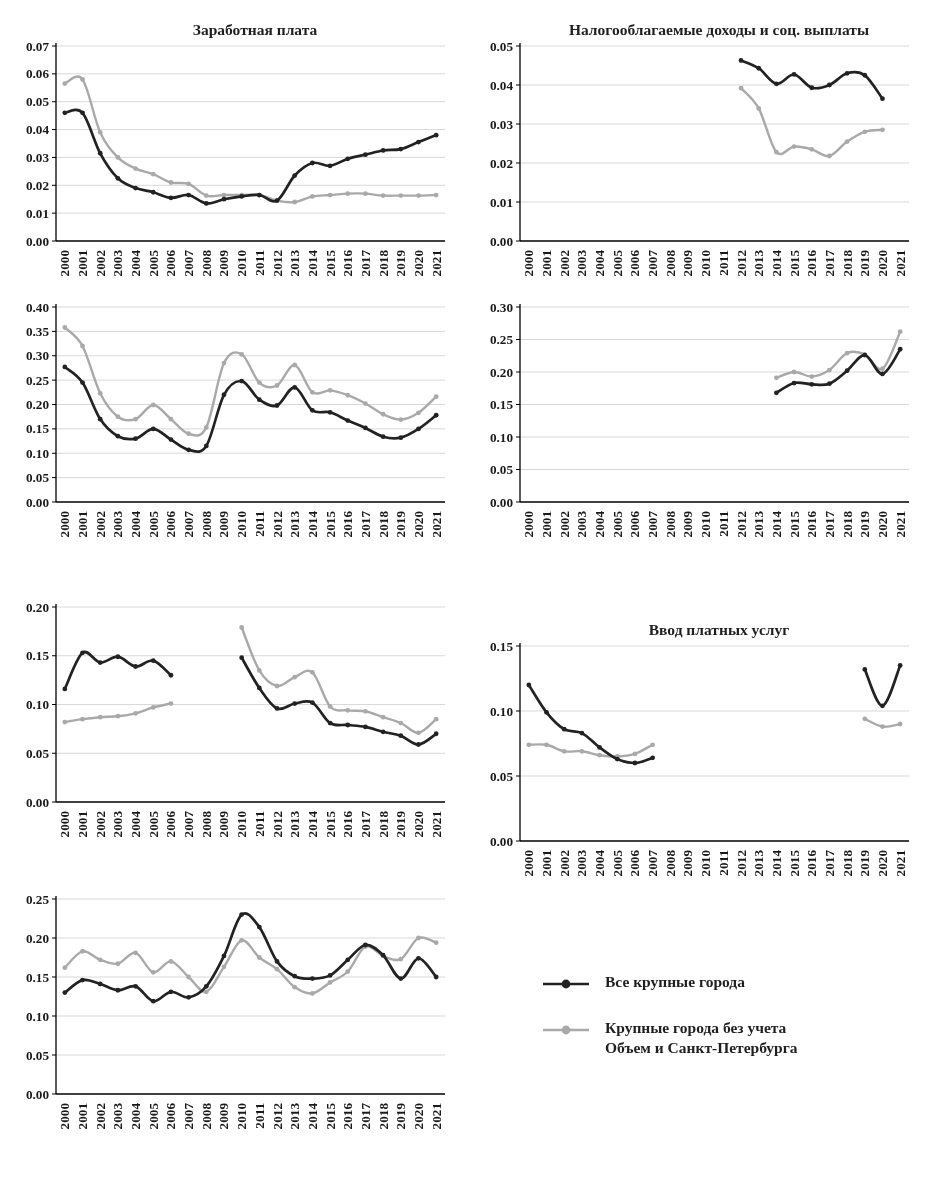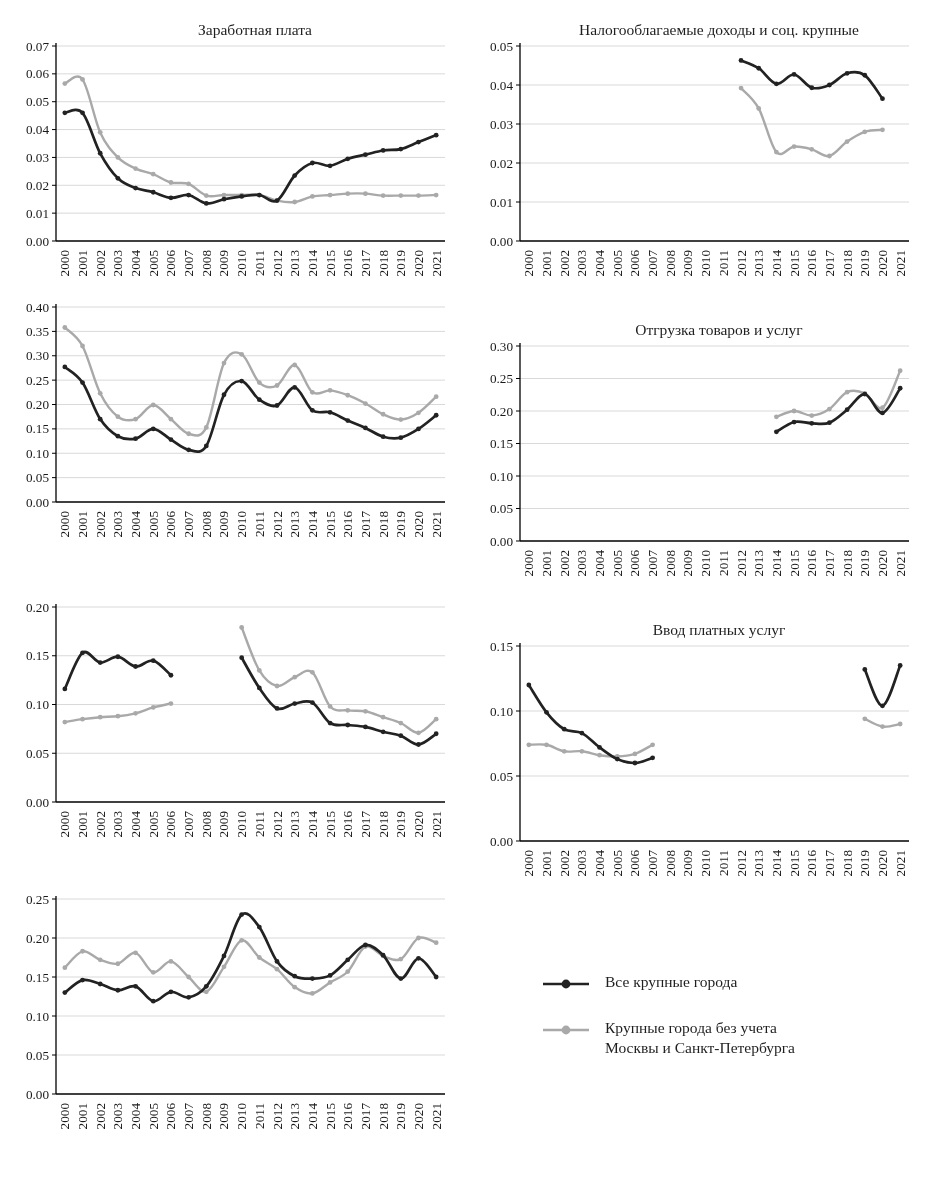--- a/index.html
+++ b/index.html
@@ -1,17 +1,17 @@
 <!DOCTYPE html>
 <html><head>
 <meta charset="utf-8">
 <style>
   html,body{margin:0;padding:0;background:#ffffff;}
   body{width:928px;height:1184px;overflow:hidden;font-family:"Liberation Serif","DejaVu Serif",serif;color:#1a1a1a;}
-  .figure{display:grid;grid-template-columns:464px 464px;grid-template-rows:300px 300px 292px 292px;width:928px;}
+  .figure{display:grid;grid-template-columns:464px 464px;grid-template-rows:300px 300px 292px 292px;width:928px;font-weight:bold;}
   .cell{position:relative;box-sizing:border-box;padding:0 0 0 10px;}
   .chart-title{margin-top:20px;height:19px;line-height:19px;text-align:center;padding-left:46px;width:398px;
     font-size:15.5px;color:#1f1f1f;white-space:nowrap;}
   .chart-svg-holder{display:block;}
   svg text{font-family:"Liberation Serif","DejaVu Serif",serif;}
   .legend-cell{box-sizing:border-box;padding:80px 0 0 79px;}
   .legend-item{display:flex;align-items:flex-start;margin-bottom:26px;}
   .legend-marker{display:inline-block;width:46px;height:12px;margin-right:16px;margin-top:4px;flex:0 0 auto;}
   .legend-label{font-size:15.5px;line-height:20px;max-width:222px;color:#1f1f1f;}
 </style>
@@ -113,21 +113,21 @@
           <circle cx="337.75" cy="119.82142857142858" r="2.4" fill="#222222"></circle>
           <circle cx="355.4318181818182" cy="115.64285714285715" r="2.4" fill="#222222"></circle>
           <circle cx="373.1136363636364" cy="111.46428571428574" r="2.4" fill="#222222"></circle>
           <circle cx="390.79545454545456" cy="110.07142857142857" r="2.4" fill="#222222"></circle>
           <circle cx="408.47727272727275" cy="103.10714285714289" r="2.4" fill="#222222"></circle>
           <circle cx="426.15909090909093" cy="96.14285714285715" r="2.4" fill="#222222"></circle>
         </svg></div>
   </div>
 
   <div class="cell">
-    <div class="chart-title">Налогооблагаемые доходы и соц. крупные</div>
+    <div class="chart-title">Налогооблагаемые доходы и соц. выплаты</div>
     <div class="chart-svg-holder"><svg width="444" height="250">
           <line x1="42" y1="202" x2="46" y2="202" stroke="#000000" stroke-width="1"></line>
           <text x="39" y="206.5" text-anchor="end" font-size="13.2px" fill="#1a1a1a">0.00</text>
           <line x1="46" y1="163" x2="435" y2="163" stroke="#d9d9d9" stroke-width="1"></line>
           <line x1="42" y1="163" x2="46" y2="163" stroke="#000000" stroke-width="1"></line>
           <text x="39" y="167.5" text-anchor="end" font-size="13.2px" fill="#1a1a1a">0.01</text>
           <line x1="46" y1="124.00000000000001" x2="435" y2="124.00000000000001" stroke="#d9d9d9" stroke-width="1"></line>
           <line x1="42" y1="124.00000000000001" x2="46" y2="124.00000000000001" stroke="#000000" stroke-width="1"></line>
           <text x="39" y="128.5" text-anchor="end" font-size="13.2px" fill="#1a1a1a">0.02</text>
           <line x1="46" y1="85" x2="435" y2="85" stroke="#d9d9d9" stroke-width="1"></line>
@@ -281,21 +281,20 @@
           <circle cx="337.75" cy="120.5875" r="2.4" fill="#222222"></circle>
           <circle cx="355.4318181818182" cy="127.90000000000002" r="2.4" fill="#222222"></circle>
           <circle cx="373.1136363636364" cy="136.675" r="2.4" fill="#222222"></circle>
           <circle cx="390.79545454545456" cy="137.64999999999998" r="2.4" fill="#222222"></circle>
           <circle cx="408.47727272727275" cy="128.875" r="2.4" fill="#222222"></circle>
           <circle cx="426.15909090909093" cy="115.22500000000001" r="2.4" fill="#222222"></circle>
         </svg></div>
   </div>
 
   <div class="cell">
-    <div class="chart-title">Отгрузка товаров и услуг</div>
     <div class="chart-svg-holder"><svg width="444" height="250">
           <line x1="42" y1="202" x2="46" y2="202" stroke="#000000" stroke-width="1"></line>
           <text x="39" y="206.5" text-anchor="end" font-size="13.2px" fill="#1a1a1a">0.00</text>
           <line x1="46" y1="169.49999999999997" x2="435" y2="169.49999999999997" stroke="#d9d9d9" stroke-width="1"></line>
           <line x1="42" y1="169.49999999999997" x2="46" y2="169.49999999999997" stroke="#000000" stroke-width="1"></line>
           <text x="39" y="173.99999999999997" text-anchor="end" font-size="13.2px" fill="#1a1a1a">0.05</text>
           <line x1="46" y1="137" x2="435" y2="137" stroke="#d9d9d9" stroke-width="1"></line>
           <line x1="42" y1="137" x2="46" y2="137" stroke="#000000" stroke-width="1"></line>
           <text x="39" y="141.5" text-anchor="end" font-size="13.2px" fill="#1a1a1a">0.10</text>
           <line x1="46" y1="104.49999999999997" x2="435" y2="104.49999999999997" stroke="#d9d9d9" stroke-width="1"></line>
@@ -605,17 +604,17 @@
             <line x1="0" y1="6" x2="46" y2="6" stroke="#222222" stroke-width="2.6"></line>
             <circle cx="23" cy="6" r="4.4" fill="#222222"></circle>
           </svg></span>
       <span class="legend-label">Все крупные города</span>
     </div>
     <div class="legend-item">
       <span class="legend-marker"><svg width="46" height="12">
             <line x1="0" y1="6" x2="46" y2="6" stroke="#a9a9a9" stroke-width="2.6"></line>
             <circle cx="23" cy="6" r="4.4" fill="#a9a9a9"></circle>
           </svg></span>
-      <span class="legend-label">Крупные города без учета Москвы и Санкт-Петербурга</span>
+      <span class="legend-label">Крупные города без учета Объем и Санкт-Петербурга</span>
     </div>
   </div>
 
 </div>
 
 </body></html>

